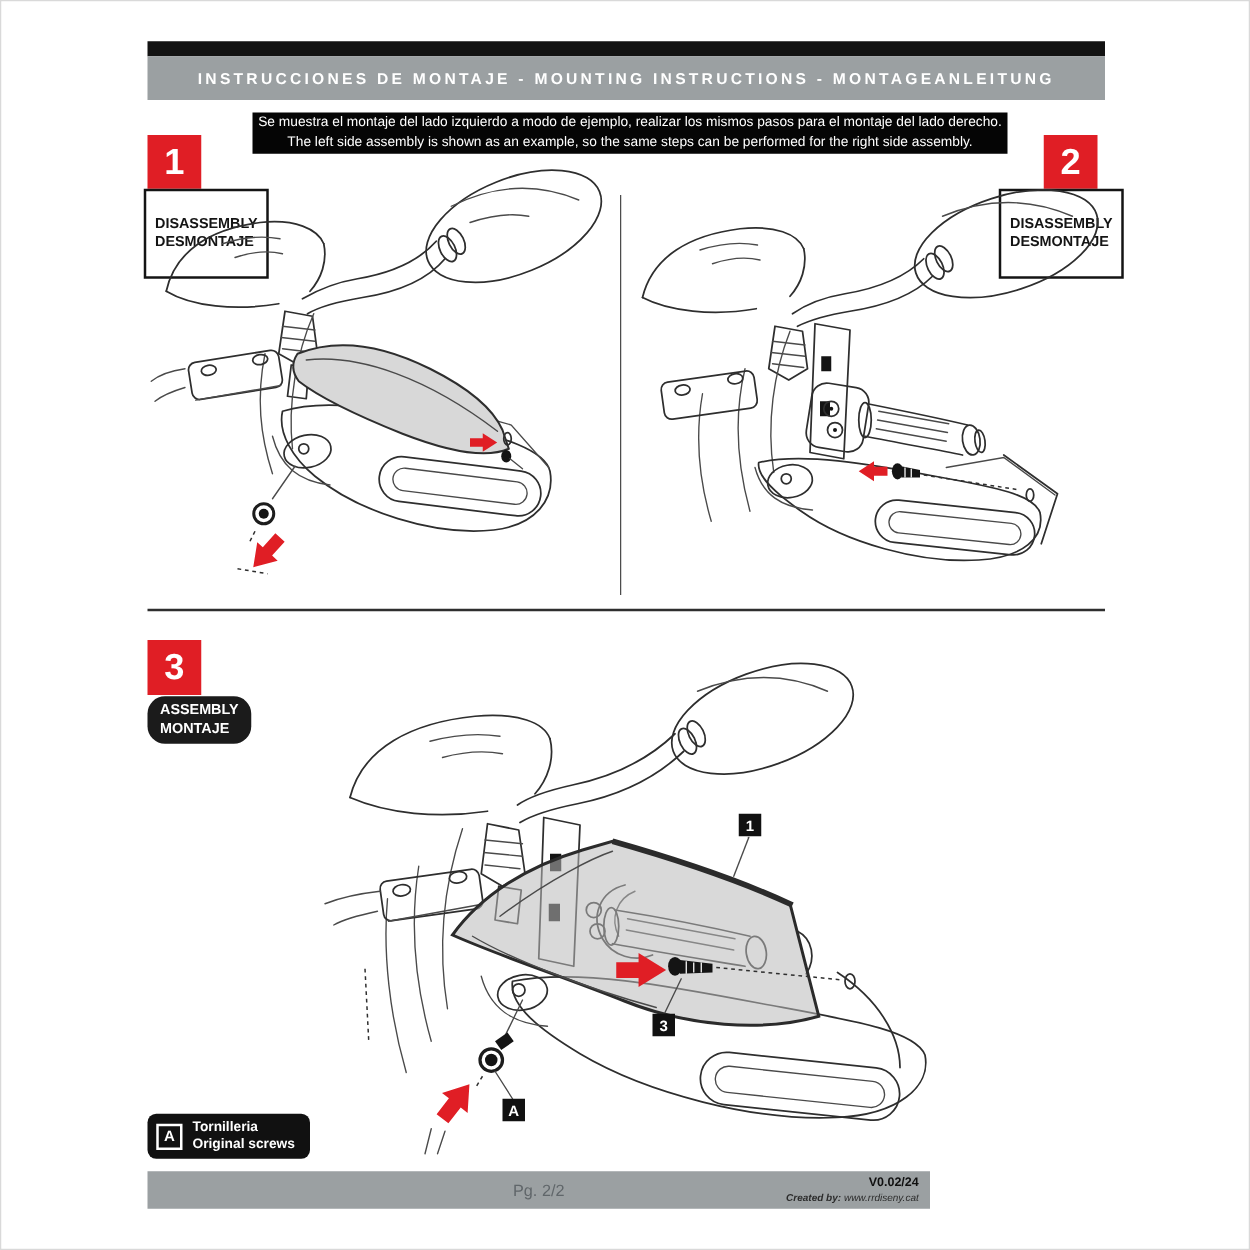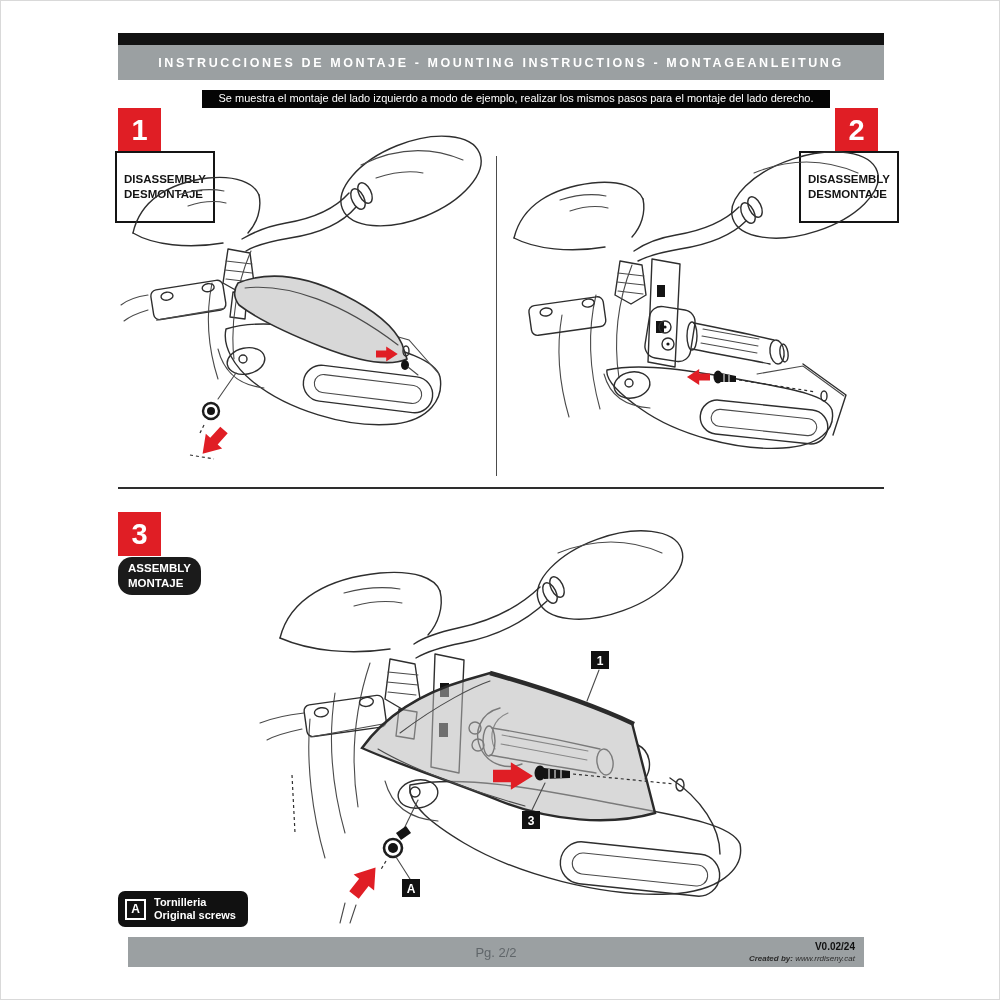--- a/index.html
+++ b/index.html
@@ -4,41 +4,41 @@
 <style>
   html,body{margin:0;padding:0;background:#fff;}
   .page{position:relative;width:1000px;height:1000px;background:#fff;
         font-family:"Liberation Sans",sans-serif;overflow:hidden;
         box-shadow:inset 0 0 0 1px #d9d9d9;}
   .topbar{position:absolute;left:118px;top:33px;width:766px;height:12px;background:#121212;}
   .headerbar{position:absolute;left:118px;top:45px;width:766px;height:35px;background:#9ba0a2;
              display:flex;align-items:center;justify-content:center;}
   .headerbar span{color:#fff;font-weight:bold;font-size:12.5px;letter-spacing:2.6px;white-space:nowrap;}
   .note{position:absolute;left:202px;top:90px;width:596px;background:#050505;color:#fff;
-        text-align:center;font-size:11px;line-height:15.5px;padding:1px 16px;}
+        text-align:center;font-size:11px;line-height:15.5px;padding:1px 4px;}
   .badge{position:absolute;width:43px;height:44px;background:#e01e25;color:#fff;display:flex;
          align-items:center;justify-content:center;font-weight:bold;font-size:29px;}
   #badge1{left:118px;top:108px;} #badge2{left:835px;top:108px;} #badge3{left:118px;top:512px;}
   .steplabel{position:absolute;font-weight:bold;font-size:11.5px;line-height:15px;}
   .steplabel.white{background:#fff;border:2px solid #141414;color:#141414;padding:19px 7px;}
   #label1{left:115px;top:151px;} #label2{left:799px;top:151px;}
   .steplabel.black{background:#1b1b1b;color:#fff;padding:4px 10px;}
   #label3{left:118px;top:557px;border-radius:14px;}
   .vdivider{position:absolute;left:496px;top:156px;width:1px;height:320px;background:#4c4c4c;}
   .hdivider{position:absolute;left:118px;top:487px;width:766px;height:2px;background:#2e2e2e;}
   .panel{position:absolute;}
   #panelA{left:118px;top:133px;width:372px;height:348px;}
   #panelB{left:502px;top:133px;width:384px;height:348px;}
   #panelC{left:250px;top:523px;width:640px;height:412px;}
   .legend{position:absolute;left:118px;top:891px;background:#111;color:#fff;border-radius:7px;
           padding:5px 12px 5px 7px;display:flex;align-items:center;gap:8px;}
   .legend .amark{width:17px;height:17px;border:2px solid #fff;display:flex;align-items:center;
                  justify-content:center;font-weight:bold;font-size:12px;flex:0 0 auto;}
   .legend .ltext{font-size:11px;font-weight:bold;line-height:13px;}
-  .footer{position:absolute;left:128px;top:937px;width:736px;height:30px;background:#9ba0a2;}
+  .footer{position:absolute;left:118px;top:937px;width:626px;height:30px;background:#9ba0a2;}
   .footer .pg{position:absolute;left:0;right:0;top:8px;text-align:center;color:#60666a;font-size:13px;}
   .footer .ver{position:absolute;right:9px;top:4px;font-size:10px;font-weight:bold;color:#101010;}
   .footer .credit{position:absolute;right:9px;top:17px;font-size:8px;color:#2c2c2c;margin-left:20px;}
   .footer .credit b{font-style:italic;}
   .footer .credit i{font-style:italic;}
   svg .ln{fill:none;stroke:#2e2e2e;stroke-width:1.4;stroke-linecap:round;stroke-linejoin:round;}
   svg .lt{fill:none;stroke:#4a4a4a;stroke-width:1.1;stroke-linecap:round;}
   svg .dash{fill:none;stroke:#2e2e2e;stroke-width:1.2;stroke-dasharray:3 3;}
   svg .red{fill:#e01e25;stroke:none;}
   svg .blk{fill:#141414;stroke:none;}
@@ -50,20 +50,21 @@
 
 <div class="page">
 
   <div class="topbar"></div>
   <div class="headerbar">
     <span>INSTRUCCIONES DE MONTAJE - MOUNTING INSTRUCTIONS - MONTAGEANLEITUNG</span>
   </div>
 
   <div class="note">
     <div>Se muestra el montaje del lado izquierdo a modo de ejemplo, realizar los mismos pasos para el montaje del lado derecho.</div>
+    <div>The left side assembly is shown as an example, so the same steps can be performed for the right side assembly.</div>
   </div>
 
   <div class="badge" id="badge1">1</div>
   <div class="steplabel white" id="label1">
     <div>DISASSEMBLY</div>
     <div>DESMONTAJE</div>
   </div>
 
   <div class="badge" id="badge2">2</div>
   <div class="steplabel white" id="label2">

